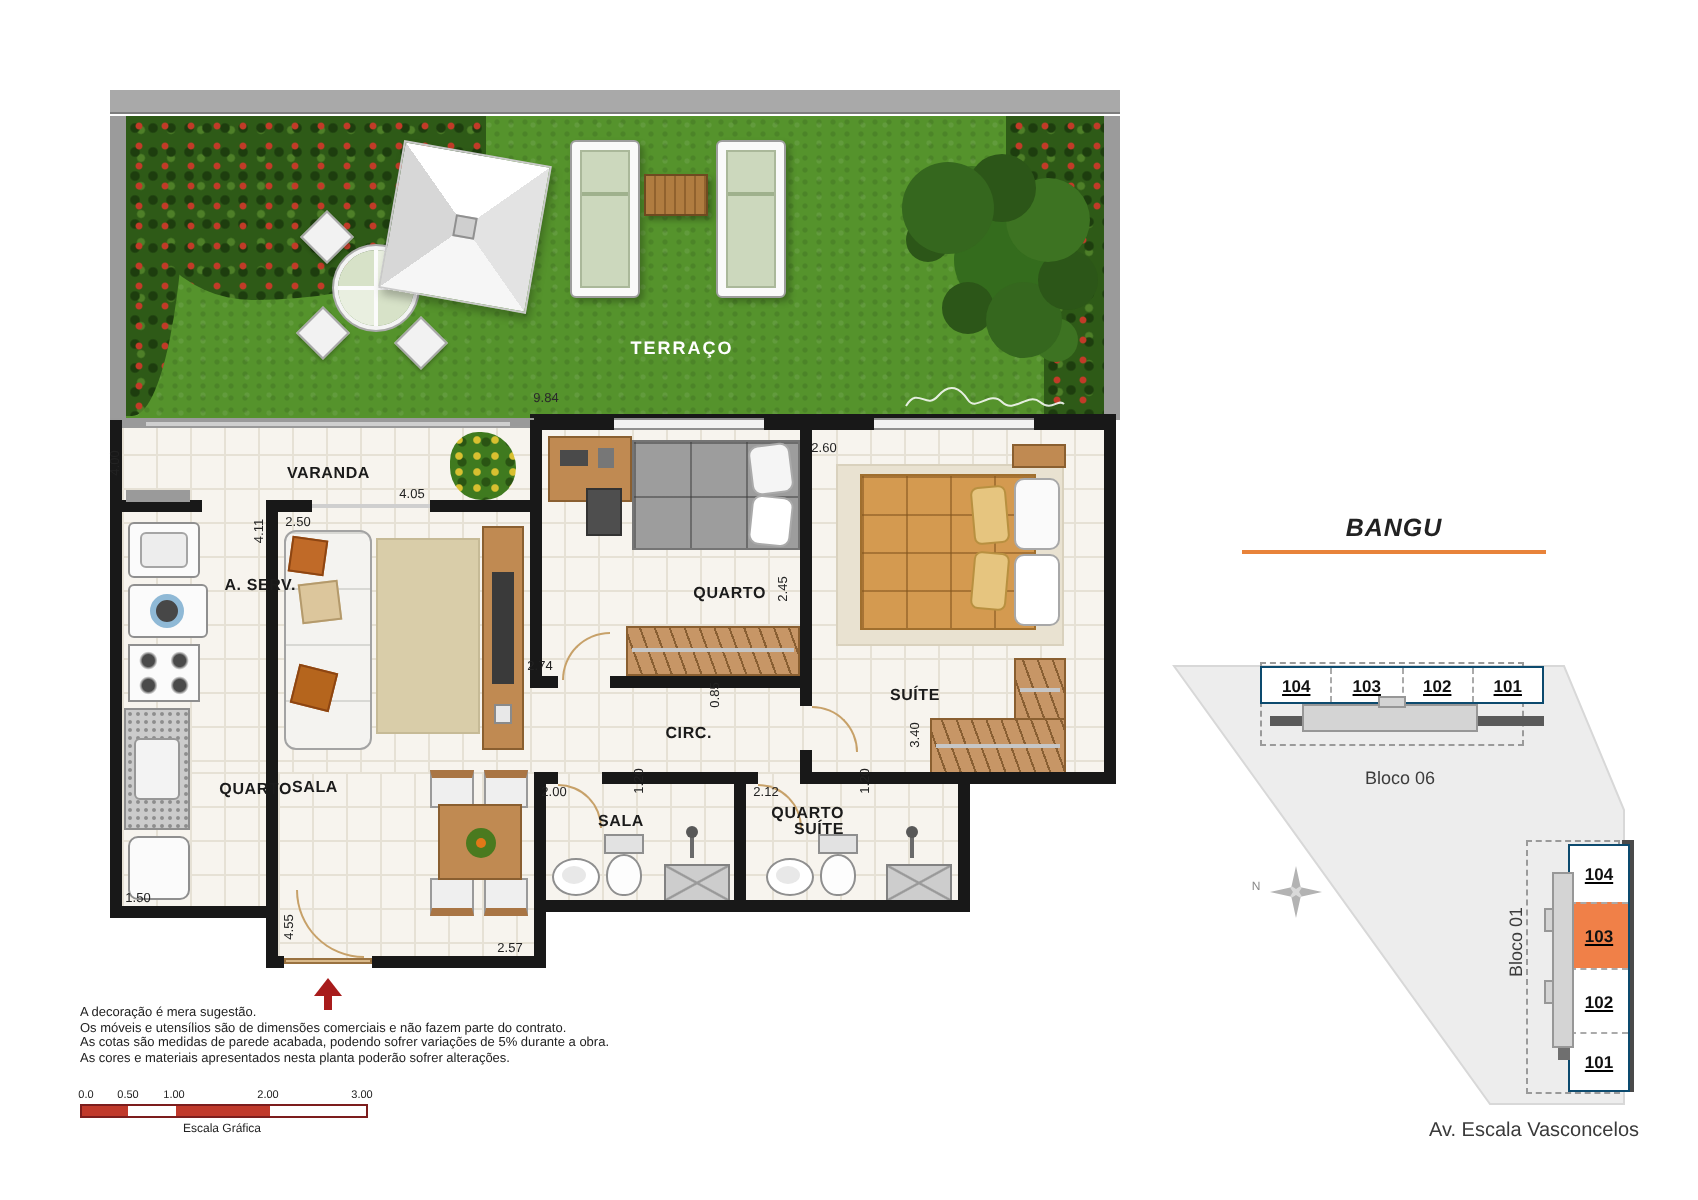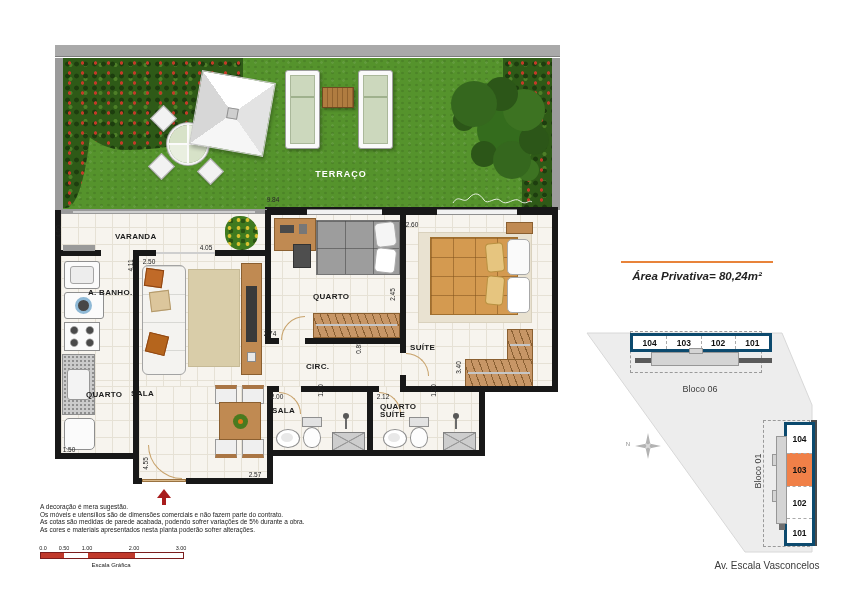--- a/index.html
+++ b/index.html
@@ -67,37 +67,37 @@
   .toilet{position:absolute;width:20px;height:31px;}
   .toilet::before{content:"";position:absolute;left:0;top:0;width:18px;height:8px;background:#e2e2e2;border:1px solid #8f8f8f;}
   .toilet::after{content:"";position:absolute;left:1px;top:10px;width:16px;height:19px;background:#fdfdfd;border:1px solid #8f8f8f;border-radius:50% 50% 46% 46%;}
   .shower{position:absolute;width:31px;height:17px;border:1px solid #828282;
           background:linear-gradient(to top right,transparent 47%,#9a9a9a 49%,#9a9a9a 51%,transparent 53%),
                      linear-gradient(to bottom right,transparent 47%,#9a9a9a 49%,#9a9a9a 51%,transparent 53%),#cdcdcd;}
   .shhead{position:absolute;width:2px;height:12px;background:#6a6a6a;}
   .shhead::after{content:"";position:absolute;left:-2px;top:-4px;width:6px;height:6px;border-radius:50%;background:#585858;}
 
   
-  .rlabel{position:absolute;font-size:8px;font-weight:bold;color:#1b1b1b;text-align:left;letter-spacing:.3px;line-height:8px;}
+  .rlabel{position:absolute;font-size:8px;font-weight:bold;color:#1b1b1b;text-align:right;letter-spacing:.3px;line-height:8px;}
   .dim{position:absolute;font-size:6.5px;color:#222;text-align:center;line-height:7px;white-space:nowrap;}
   .dim.v{transform:rotate(-90deg);}
 
   .arrow-tri{position:absolute;width:0;height:0;border-left:7px solid transparent;border-right:7px solid transparent;border-bottom:9px solid #a81c1c;}
   .arrow-stem{position:absolute;width:4px;height:7px;background:#a81c1c;}
 
   
   #info{position:absolute;left:597px;top:257px;width:200px;text-align:center;color:#222;}
   #info .t1{font-size:12.5px;font-weight:bold;font-style:italic;letter-spacing:.5px;}
   #info .rule{margin:4px auto 7px auto;width:152px;height:2px;background:#e8833a;}
   #info .t2{font-size:11.5px;font-weight:bold;font-style:italic;margin-bottom:7px;}
   #info .t3{font-size:11.5px;font-weight:bold;font-style:italic;}
 
   
   #site{position:absolute;left:585px;top:328px;width:264px;height:252px;}
-  .strip{position:absolute;background:#fff;border:3px solid #0c4a6e;box-sizing:border-box;}
+  .strip{position:absolute;background:#fff;border:1px solid #0c4a6e;box-sizing:border-box;text-decoration:underline;}
   .cell{box-sizing:border-box;font-size:8.5px;font-weight:bold;color:#111;display:flex;align-items:center;justify-content:center;}
   .bldg{position:absolute;background:#d4d4d4;border:1px solid #979797;box-sizing:border-box;}
   .dashed{position:absolute;border:1px dashed #9a9a9a;box-sizing:border-box;}
   .site-label{position:absolute;font-size:9px;color:#3c3c3c;text-align:center;}
   .compass{position:absolute;width:26px;height:26px;background:#b3b3b3;
            clip-path:polygon(50% 0,59% 41%,100% 50%,59% 59%,50% 100%,41% 59%,0 50%,41% 41%);}
   .compass::after{content:"";position:absolute;left:7px;top:7px;width:12px;height:12px;background:#d9d9d9;
            clip-path:polygon(50% 0,59% 41%,100% 50%,59% 59%,50% 100%,41% 59%,0 50%,41% 41%);transform:rotate(45deg);}
 
   
@@ -256,21 +256,21 @@
     <div class="arc" style="left:93px;top:400px;width:33px;height:33px;border-left-width:1px;border-bottom-width:1px;border-radius:0 0 0 100%;"></div>
     <div class="arc" style="left:224px;top:347px;width:21px;height:21px;border-right-width:1px;border-top-width:1px;border-radius:0 100% 0 0;"></div>
     <div class="arc" style="left:324px;top:347px;width:21px;height:21px;border-right-width:1px;border-top-width:1px;border-radius:0 100% 0 0;"></div>
     <div class="arc" style="left:226px;top:271px;width:23px;height:23px;border-left-width:1px;border-top-width:1px;border-radius:100% 0 0 0;"></div>
     <div class="arc" style="left:351px;top:308px;width:22px;height:22px;border-right-width:1px;border-top-width:1px;border-radius:0 100% 0 0;"></div>
 
     <div class="arrow-tri" style="left:102px;top:444px;"></div>
     <div class="arrow-stem" style="left:107px;top:453px;"></div>
 
     <div class="rlabel" style="left:60px;top:188px;width:70px;">VARANDA</div>
-    <div class="rlabel" style="left:33px;top:244px;width:60px;">A. BANHO.</div>
+    <div class="rlabel" style="left:33px;top:244px;width:60px;">A. SERV.</div>
     <div class="rlabel" style="left:31px;top:346px;width:60px;">QUARTO</div>
     <div class="rlabel" style="left:76px;top:345px;width:38px;">SALA</div>
     <div class="rlabel" style="left:258px;top:248px;width:70px;">QUARTO</div>
     <div class="rlabel" style="left:251px;top:318px;width:50px;">CIRC.</div>
     <div class="rlabel" style="left:355px;top:299px;width:60px;">SUÍTE</div>
     <div class="rlabel" style="left:217px;top:362px;width:50px;">SALA</div>
     <div class="rlabel" style="left:325px;top:358px;width:42px;line-height:8px;">QUARTO SUÍTE</div>
 
     <div class="dim" style="left:198px;top:151px;width:40px;color:#2a2a2a;">9.84</div>
     <div class="dim v" style="left:-11px;top:183px;width:28px;">4.00</div>
@@ -285,22 +285,22 @@
     <div class="dim" style="left:210px;top:348px;width:24px;">2.00</div>
     <div class="dim v" style="left:252px;top:342px;width:26px;">1.20</div>
     <div class="dim" style="left:316px;top:348px;width:24px;">2.12</div>
     <div class="dim v" style="left:365px;top:342px;width:26px;">1.20</div>
     <div class="dim v" style="left:76px;top:415px;width:28px;">4.55</div>
     <div class="dim" style="left:186px;top:426px;width:28px;">2.57</div>
     <div class="dim" style="left:2px;top:401px;width:24px;">1.50</div>
   </div>
 
   <div id="info">
+    <div class="t1">BANGU</div>
     <div class="rule"></div>
-    <div class="t3">Área Privativa= 80,24m²</div>
   </div>
 
   <div id="site">
     <svg width="264" height="252" style="position:absolute;left:0;top:0;">
       <polygon points="2,5 197,5 227,77 227,224 160,224" fill="#ededed" stroke="#d8d8d8" stroke-width="1"></polygon>
     </svg>
     <div class="box" style="left:226px;top:92px;width:6px;height:126px;background:#4a4a4a;"></div>
 
     <div class="dashed" style="left:45px;top:3px;width:132px;height:42px;"></div>
     <div class="box" style="left:50px;top:30px;width:137px;height:5px;background:#5a5a5a;"></div>

